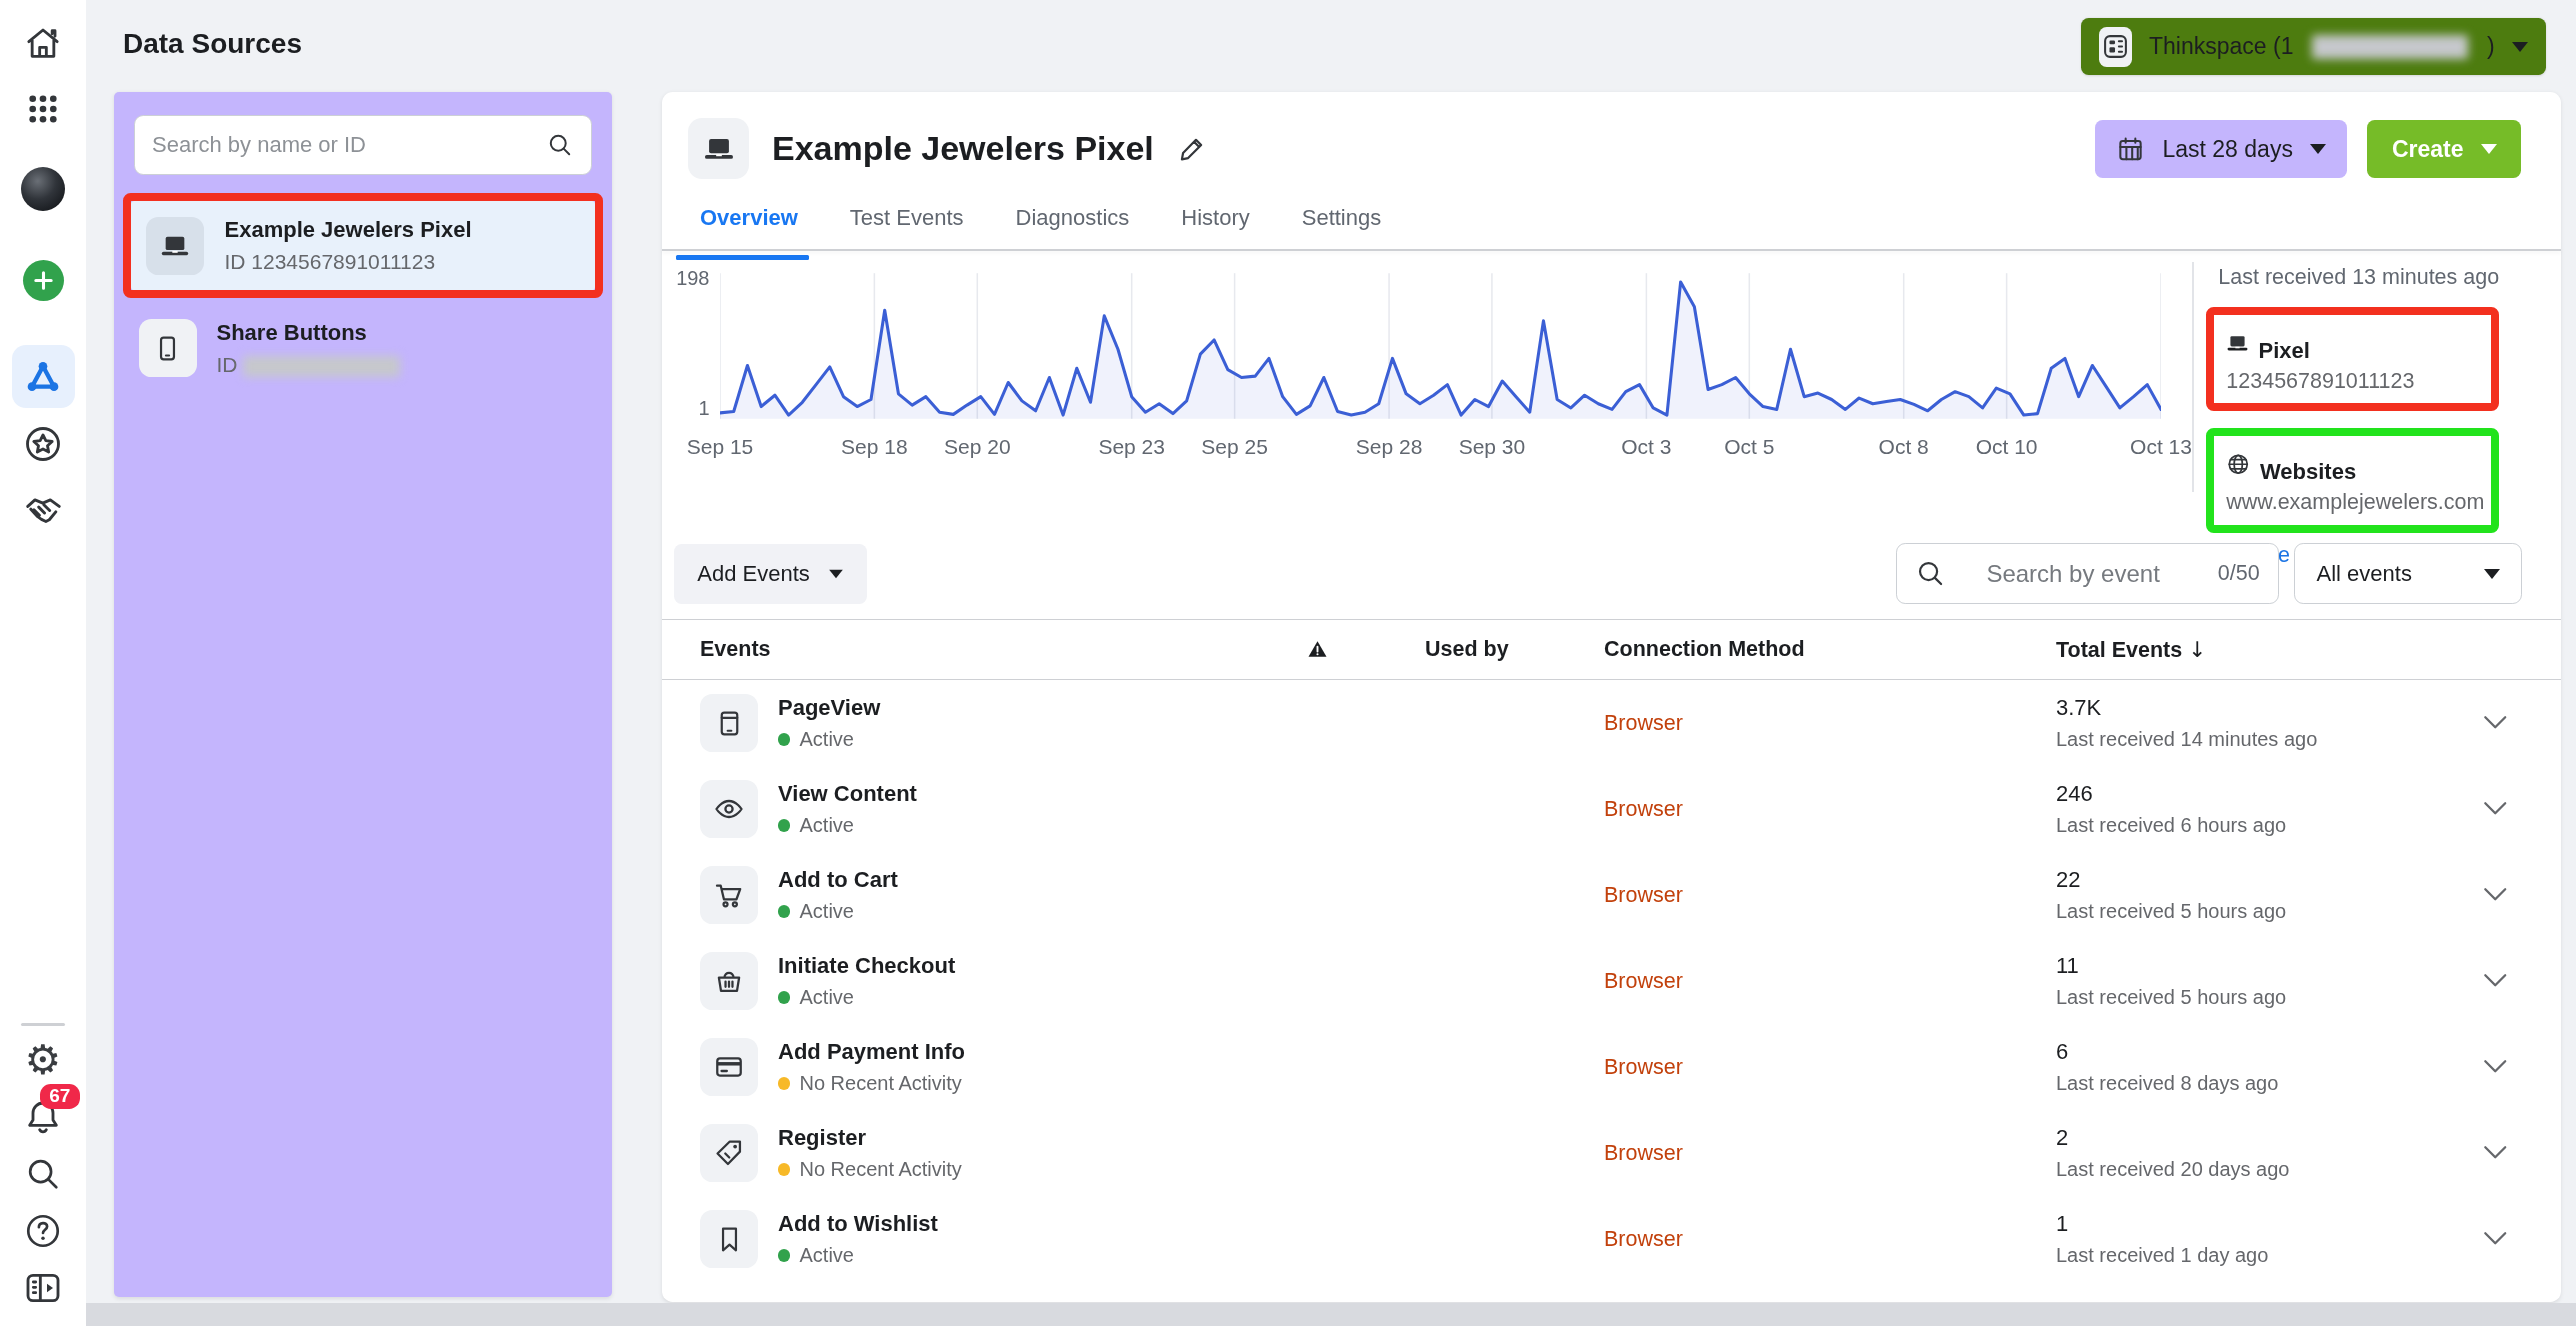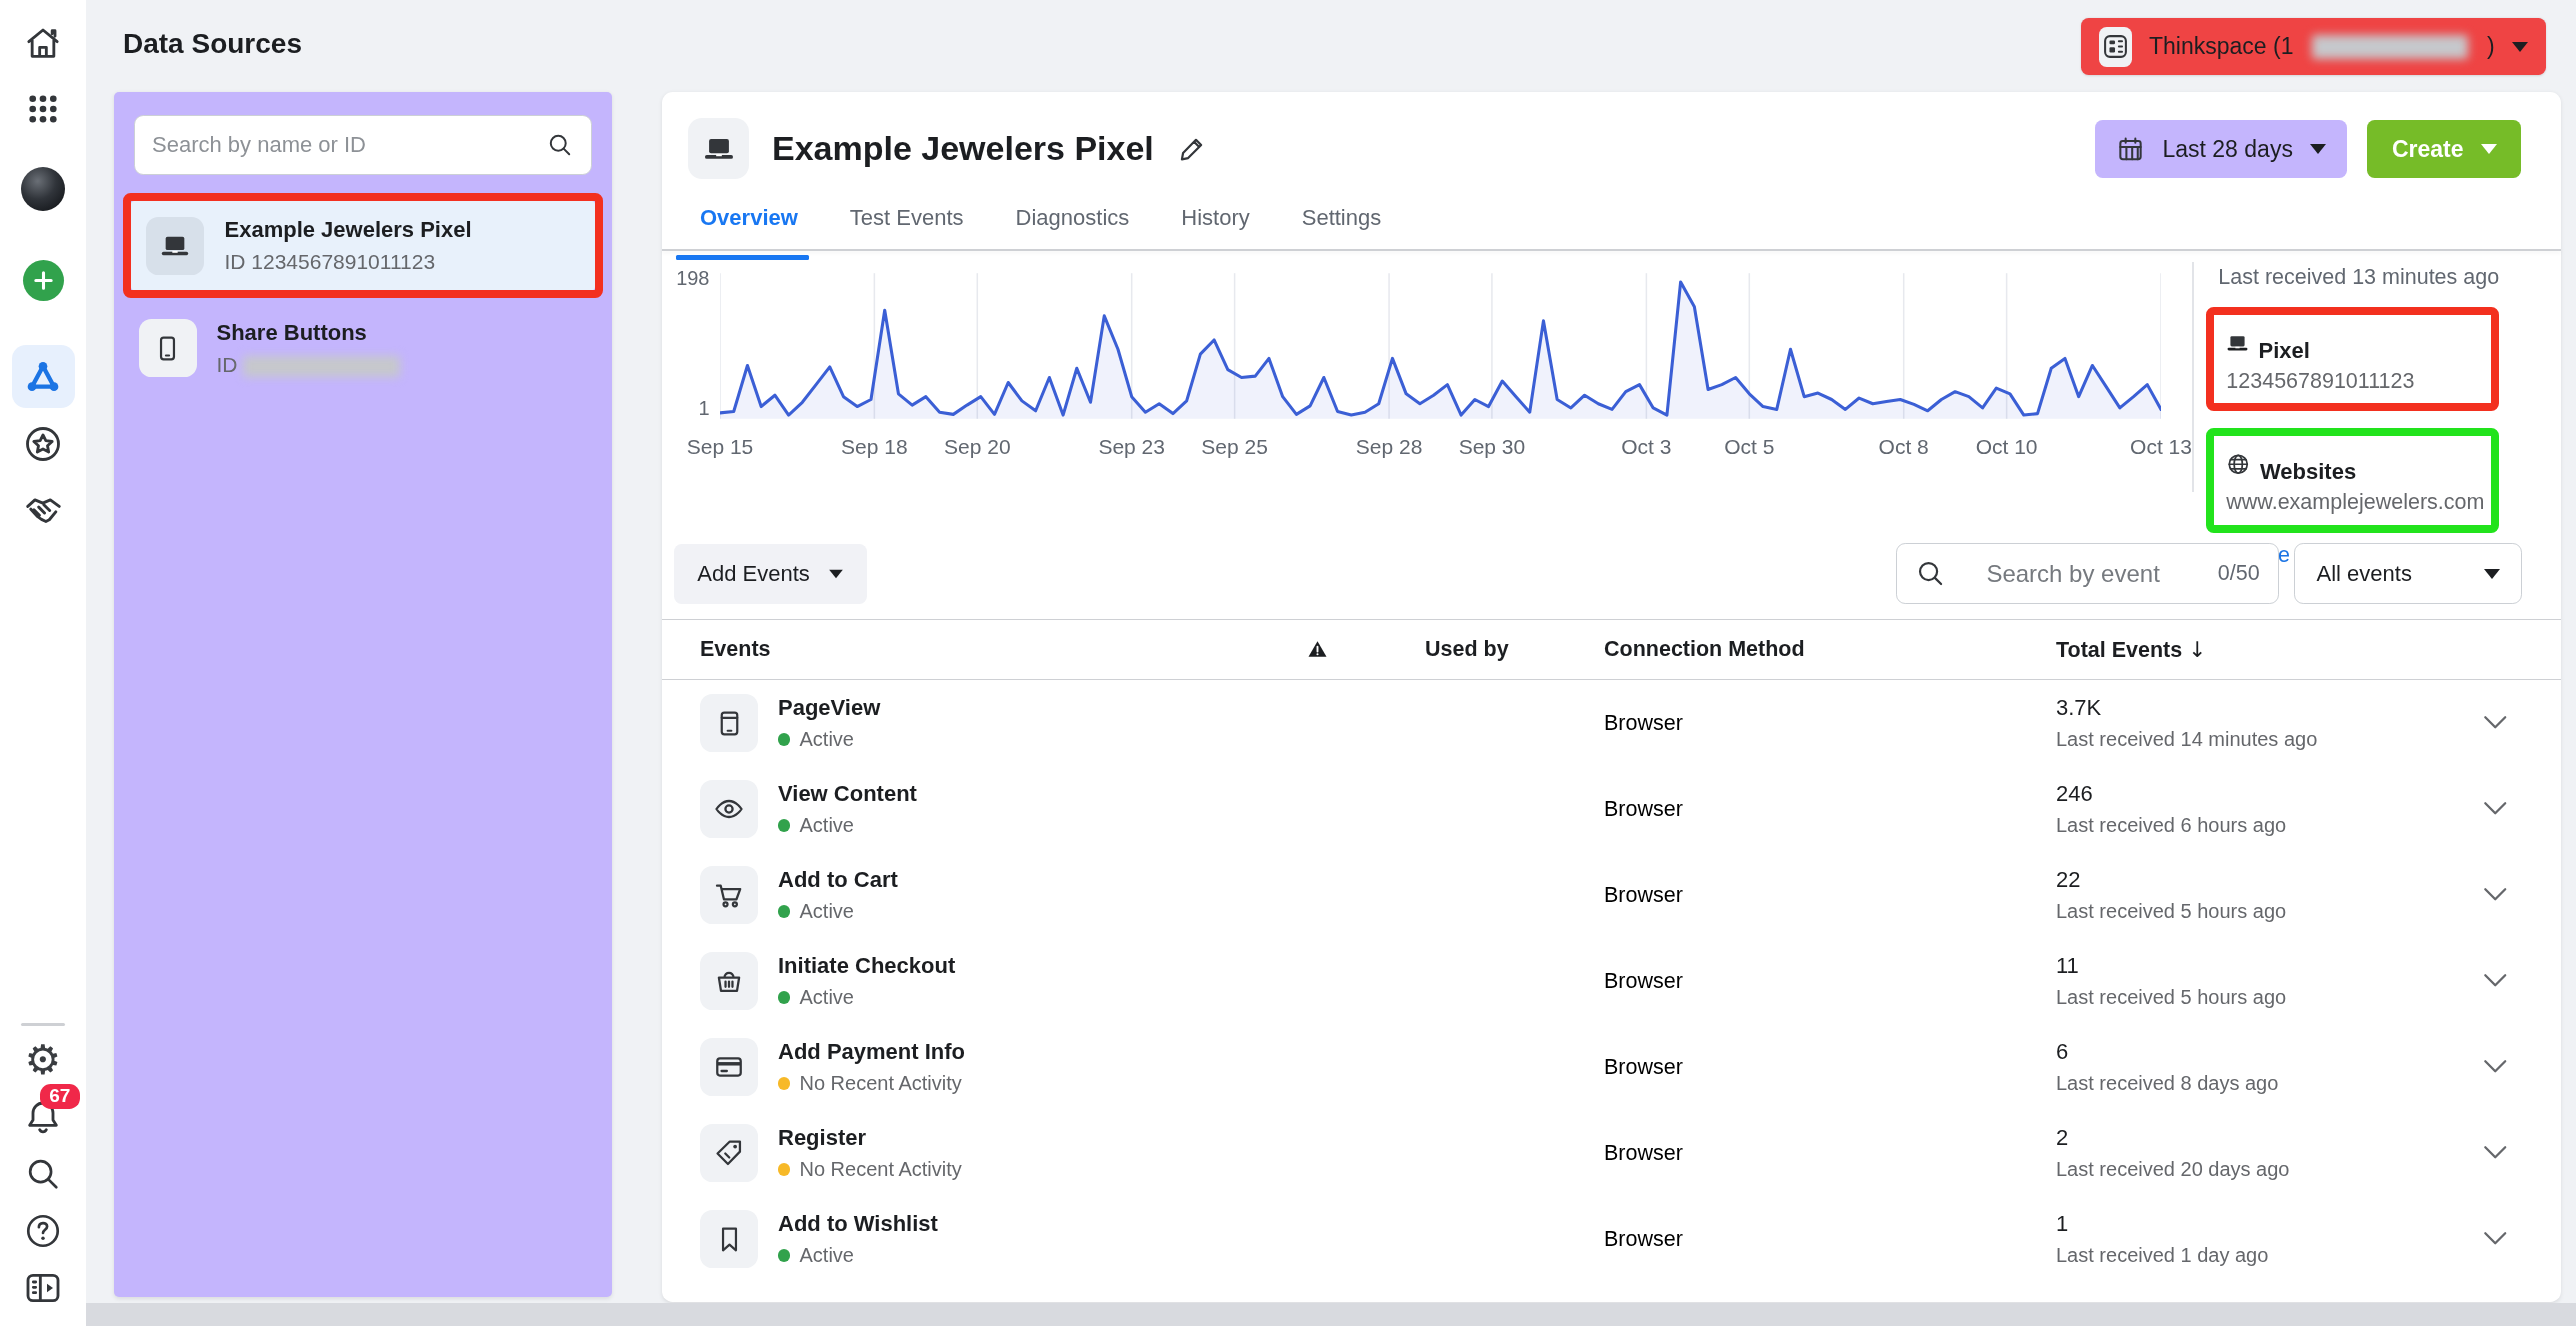--- a/index.html
+++ b/index.html
@@ -18,21 +18,21 @@
   .rail-btn { width:49px; height:49px; display:flex; align-items:center; justify-content:center; position:relative; flex:none; cursor:pointer; }
   .avatar { width:44px; height:44px; border-radius:50%; background:radial-gradient(circle at 38% 32%, #6a6f76 0%, #30343a 45%, #0b0d10 100%); }
   .plus-circle { width:41px; height:41px; border-radius:50%; background:#31a24c; display:flex; align-items:center; justify-content:center; }
   .rail-selected { background:#e7f0fd; border-radius:14px; width:63px; height:63px; }
   .rail-divider { width:44px; height:2.3px; background:#ced0d4; border-radius:1.5px; margin:14px 0 10.7px; }
   .badge { position:absolute; top:-9.2px; left:21.5px; background:#f02849; color:#fff; font-size:19px; font-weight:700; padding:2.3px 9.2px; border-radius:10.7px; line-height:1.1; }
   .glyph { font-size:41px; color:#3a3d41; line-height:1; }
 
   
   .page-title { position:absolute; left:123px; top:28px; font-size:28px; font-weight:700; color:#1c1e21; }
-  .workspace { position:absolute; left:2081px; top:18.4px; width:465px; height:57px; background:#ef4444; border-radius:7.7px; box-shadow:0 0.8px 2.3px rgba(0,0,0,.12); display:flex; align-items:center; padding:0 18.4px; gap:17px; cursor:pointer; }
+  .workspace { position:absolute; left:2081px; top:18.4px; width:465px; height:57px; background:#4d7c0f; border-radius:7.7px; box-shadow:0 0.8px 2.3px rgba(0,0,0,.12); display:flex; align-items:center; padding:0 18.4px; gap:17px; cursor:pointer; }
   .ws-iconbox { width:40px; height:40px; border-radius:7.7px; background:#f0f2f5; display:flex; align-items:center; justify-content:center; }
   .workspace .ws-text { font-size:23px; color:#1c1e21; white-space:nowrap; }
   .redact { display:inline-block; background:#c6c8cc; border-radius:3.1px; filter:blur(4.6px); }
   .ws-redact { width:192px; height:24.5px; margin:0 1.5px; }
   .caret { width:0; height:0; border-left:8.4px solid transparent; border-right:8.4px solid transparent; border-top:10.7px solid #1c1e21; }
   .caret-white { border-top-color:#fff; }
 
   
   .sidebar-card { position:absolute; left:114px; top:92px; width:498px; height:1205px; background:#c4b5fd; border-radius:5px; box-shadow:0 1.5px 4.6px rgba(0,0,0,.09); z-index:2; }
   .s-search { margin:23px 20px 18.4px; height:60px; border:1.5px solid #ccd0d5; border-radius:9.2px; display:flex; align-items:center; padding:0 17px; gap:12.3px; background:#fff; }
@@ -94,21 +94,21 @@
   .t-grid { display:grid; grid-template-columns:606px 119px 179px 452px 427px 38px; align-items:center; padding:0 38px; }
   .t-head { height:61px; border-top:1.5px solid #ced0d4; border-bottom:1.5px solid #ced0d4; font-size:21.5px; font-weight:700; color:#1c1e21; }
   .sort-arrow { font-family:"DejaVu Sans",sans-serif; font-weight:400; margin-left:6.1px; }
   .event-row { height:86px; cursor:pointer; }
   .e-cell-name { display:flex; align-items:center; gap:20px; }
   .e-iconbox { width:58px; height:58px; border-radius:12.3px; background:#f0f2f5; display:flex; align-items:center; justify-content:center; flex:none; }
   .e-name { font-size:22px; font-weight:700; color:#1c1e21; }
   .e-status { display:flex; align-items:center; gap:9.2px; margin-top:7px; font-size:20px; color:#65676b; }
   .dot { width:12.3px; height:12.3px; border-radius:50%; flex:none; }
   .dot-green { background:#31a24c; } .dot-yellow { background:#f7b928; }
-  .conn { font-size:21.5px; color:#000000; }
+  .conn { font-size:21.5px; color:#c2410c; }
   .total-val { font-size:22px; color:#1c1e21; }
   .total-sub { font-size:20px; color:#65676b; margin-top:7px; }
   .chev { cursor:pointer; }
 
   .footer-band { position:absolute; left:86px; right:0; bottom:0; height:23px; background:#d8dadf; }
 </style>
 </head>
 <body>
 
 <aside class="rail">

